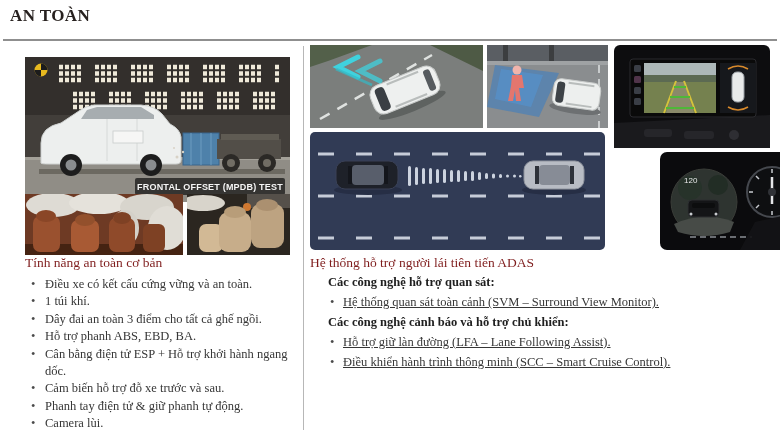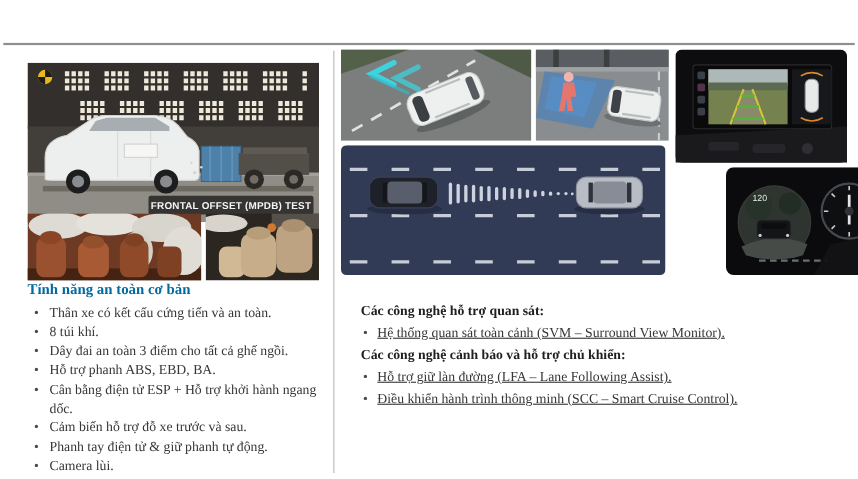--- a/index.html
+++ b/index.html
@@ -4,37 +4,38 @@
 <style>
   html,body{margin:0;padding:0;background:#fff;}
   .page{position:relative;width:780px;height:435px;background:#fff;overflow:hidden;
         font-family:"Liberation Serif","DejaVu Serif",serif;}
   .title{position:absolute;left:10px;top:6px;font-size:17px;font-weight:bold;
          color:#27211f;letter-spacing:.4px;}
   .rule{position:absolute;left:3px;top:39px;width:774px;height:2px;background:#8f8f8f;}
   .vdiv{position:absolute;left:303px;top:46px;width:1px;height:384px;background:#b7b7b7;}
   .ph{position:absolute;}
   .ph svg{display:block;}
-  .red-heading{position:absolute;font-size:13.5px;font-weight:bold;color:#0369a1;}
+  .red-heading{position:absolute;font-size:13.5px;font-weight:normal;color:#7f1d1d;}
   .llist{position:absolute;left:25px;top:276px;width:272px;margin:0;padding:0;
          list-style:none;font-size:12.5px;color:#363636;}
   .llist li{position:relative;padding-left:20px;line-height:17.4px;}
   .llist li::before{content:"•";position:absolute;left:6px;color:#4a4a4a;}
   .rtext{position:absolute;left:328px;top:272px;width:465px;font-size:12.5px;color:#363636;}
   .rtext .sub{font-weight:bold;color:#202020;line-height:20px;}
   .rtext ul{margin:0;padding:0;list-style:none;}
   .rtext li{position:relative;padding-left:15px;line-height:20px;text-decoration:underline;}
   .rtext li::before{content:"•";position:absolute;left:2px;color:#4a4a4a;}
   text{font-family:"Liberation Sans","DejaVu Sans",sans-serif;}
 </style>
 </head>
 <body>
 
 <div class="page">
 
+  <div class="title">AN TOÀN</div>
   <div class="rule"></div>
   <div class="vdiv"></div>
 
   <div class="ph" style="left:25px;top:57px;">
     <svg width="265" height="145" viewBox="0 0 265 145">
       <rect x="0" y="0" width="265" height="60" fill="#332f2c"></rect>
       <rect x="0" y="58" width="265" height="44" fill="#423e3a"></rect>
       <rect x="0" y="100" width="265" height="45" fill="#908d86"></rect>
       <rect x="0" y="100" width="265" height="3" fill="#a3a098"></rect>
 
@@ -122,22 +123,22 @@
         <ellipse cx="48" cy="18" rx="11" ry="6" fill="#b89d79"></ellipse>
         <rect x="64" y="10" width="33" height="44" rx="9" fill="#bda381"></rect>
         <ellipse cx="80" cy="11" rx="11" ry="6" fill="#ab9070"></ellipse>
       </g>
     </svg>
   </div>
 
   <div class="red-heading" style="left:25px;top:255px;">Tính năng an toàn cơ bản</div>
 
   <ul class="llist">
-    <li>Thân xe có kết cấu cứng tiến và an toàn.</li>
-    <li>8 túi khí.</li>
+    <li>Điều xe có kết cấu cứng vững và an toàn.</li>
+    <li>1 túi khí.</li>
     <li>Dây đai an toàn 3 điểm cho tất cả ghế ngồi.</li>
     <li>Hỗ trợ phanh ABS, EBD, BA.</li>
     <li>Cân bằng điện tử ESP + Hỗ trợ khởi hành ngang dốc.</li>
     <li>Cảm biến hỗ trợ đỗ xe trước và sau.</li>
     <li>Phanh tay điện tử &amp; giữ phanh tự động.</li>
     <li>Camera lùi.</li>
   </ul>
 
   <div class="ph" style="left:310px;top:45px;">
     <svg width="173" height="83" viewBox="0 0 173 83">
@@ -290,20 +291,21 @@
           <line x1="96" y1="24" x2="99" y2="27"></line>
         </g>
         <line x1="112" y1="52" x2="112" y2="25" stroke="#e4e5e8" stroke-width="2.5"></line>
         <circle cx="112" cy="40" r="4" fill="#303237"></circle>
       </g>
       <line x1="30" y1="85" x2="92" y2="85" stroke="#6a6d72" stroke-width="2" stroke-dasharray="6 4"></line>
       <path d="M95,70 L150,58 L150,98 L80,98 Z" fill="#141416" opacity="0.92"></path>
     </svg>
   </div>
 
+  <div class="red-heading" style="left:310px;top:255px;">Hệ thống hỗ trợ người lái tiên tiến ADAS</div>
 
   <div class="rtext">
     <div class="sub">Các công nghệ hỗ trợ quan sát:</div>
     <ul>
       <li>Hệ thống quan sát toàn cảnh (SVM – Surround View Monitor).</li>
     </ul>
     <div class="sub">Các công nghệ cảnh báo và hỗ trợ chủ khiển:</div>
     <ul>
       <li>Hỗ trợ giữ làn đường (LFA – Lane Following Assist).</li>
       <li>Điều khiển hành trình thông minh (SCC – Smart Cruise Control).</li>

